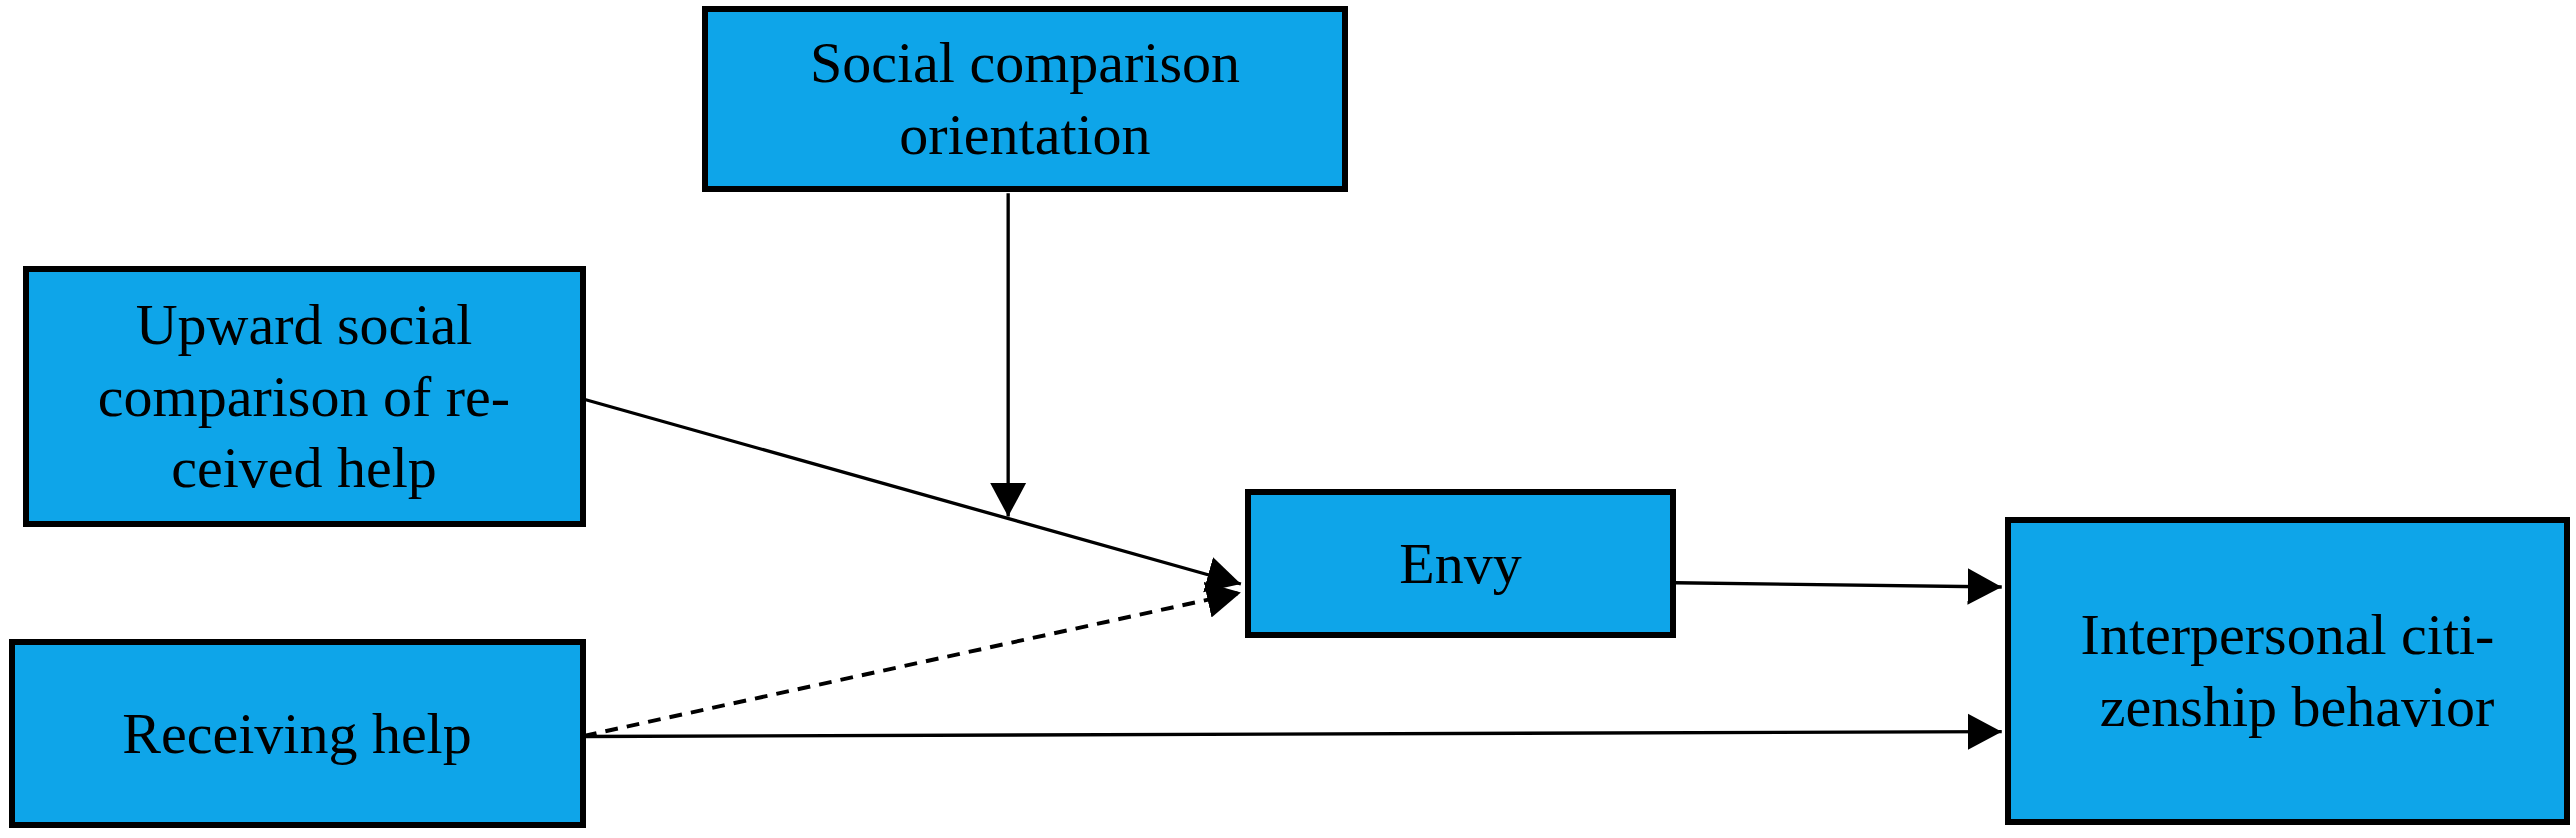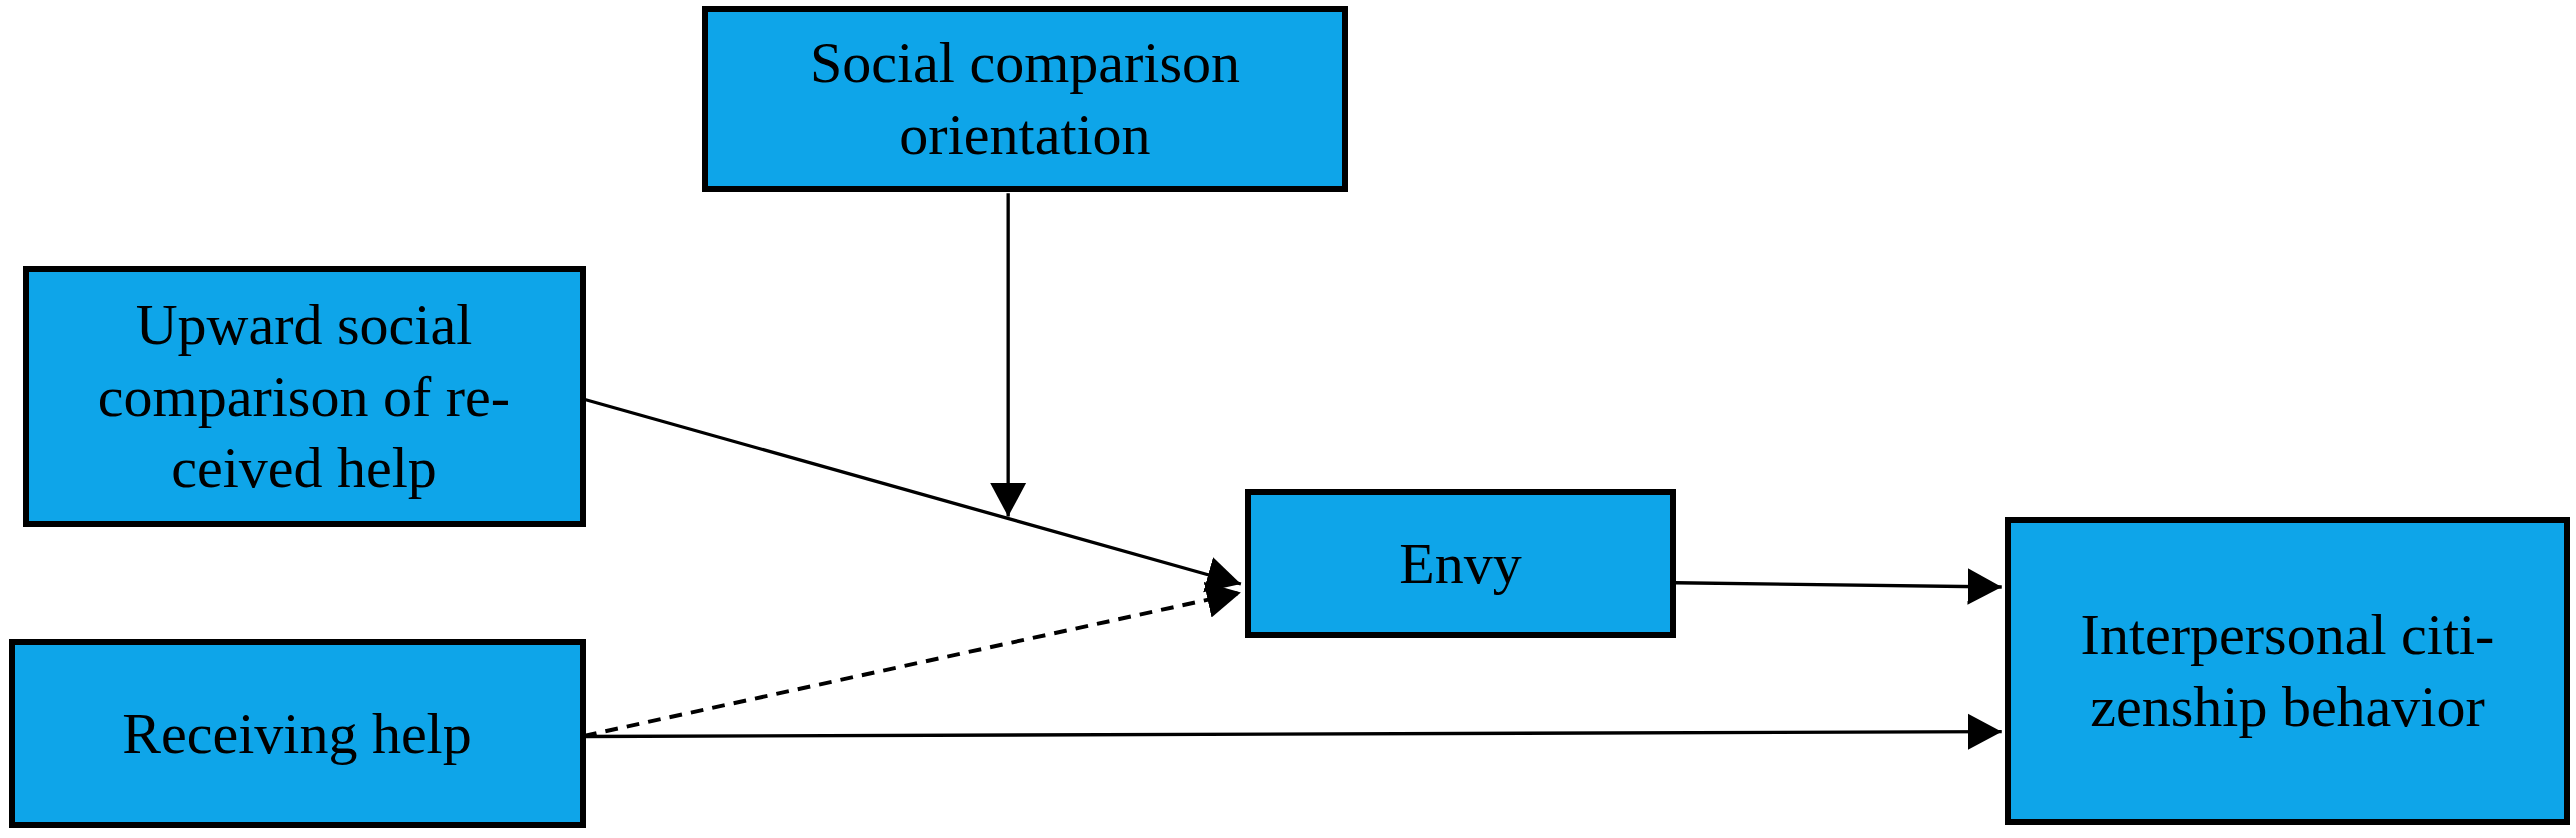--- a/index.html
+++ b/index.html
@@ -33,21 +33,21 @@
     justify-content: center;
     text-align: center;
     white-space: pre-line;
     font-size: 58px;
     line-height: 1.24;
   }
   .n-sco       { left: 702px; top: 6px;   width: 646px; height: 186px; }
   .n-upward    { left: 22.5px;   top: 266px;  width: 563px;  height: 261px; }
   .n-receiving { left: 8.5px;   top: 639px; width: 577px;  height: 189px; }
   .n-envy      { left: 1245px; top: 489px;  width: 431px;  height: 149px; }
-  .n-icb       { left: 2005px; top: 517px;  width: 565px;  height: 308px; }
+  .n-icb       { left: 2005px; top: 517px;  width: 565px;  height: 308px; text-align: right; }
   .edge {
     stroke: #000000;
     fill: none;
     stroke-width: 5.5px;
   }
   .edge.dashed {
     stroke-width: 6.5px;
     stroke-dasharray: 21 15;
   }
 </style>

